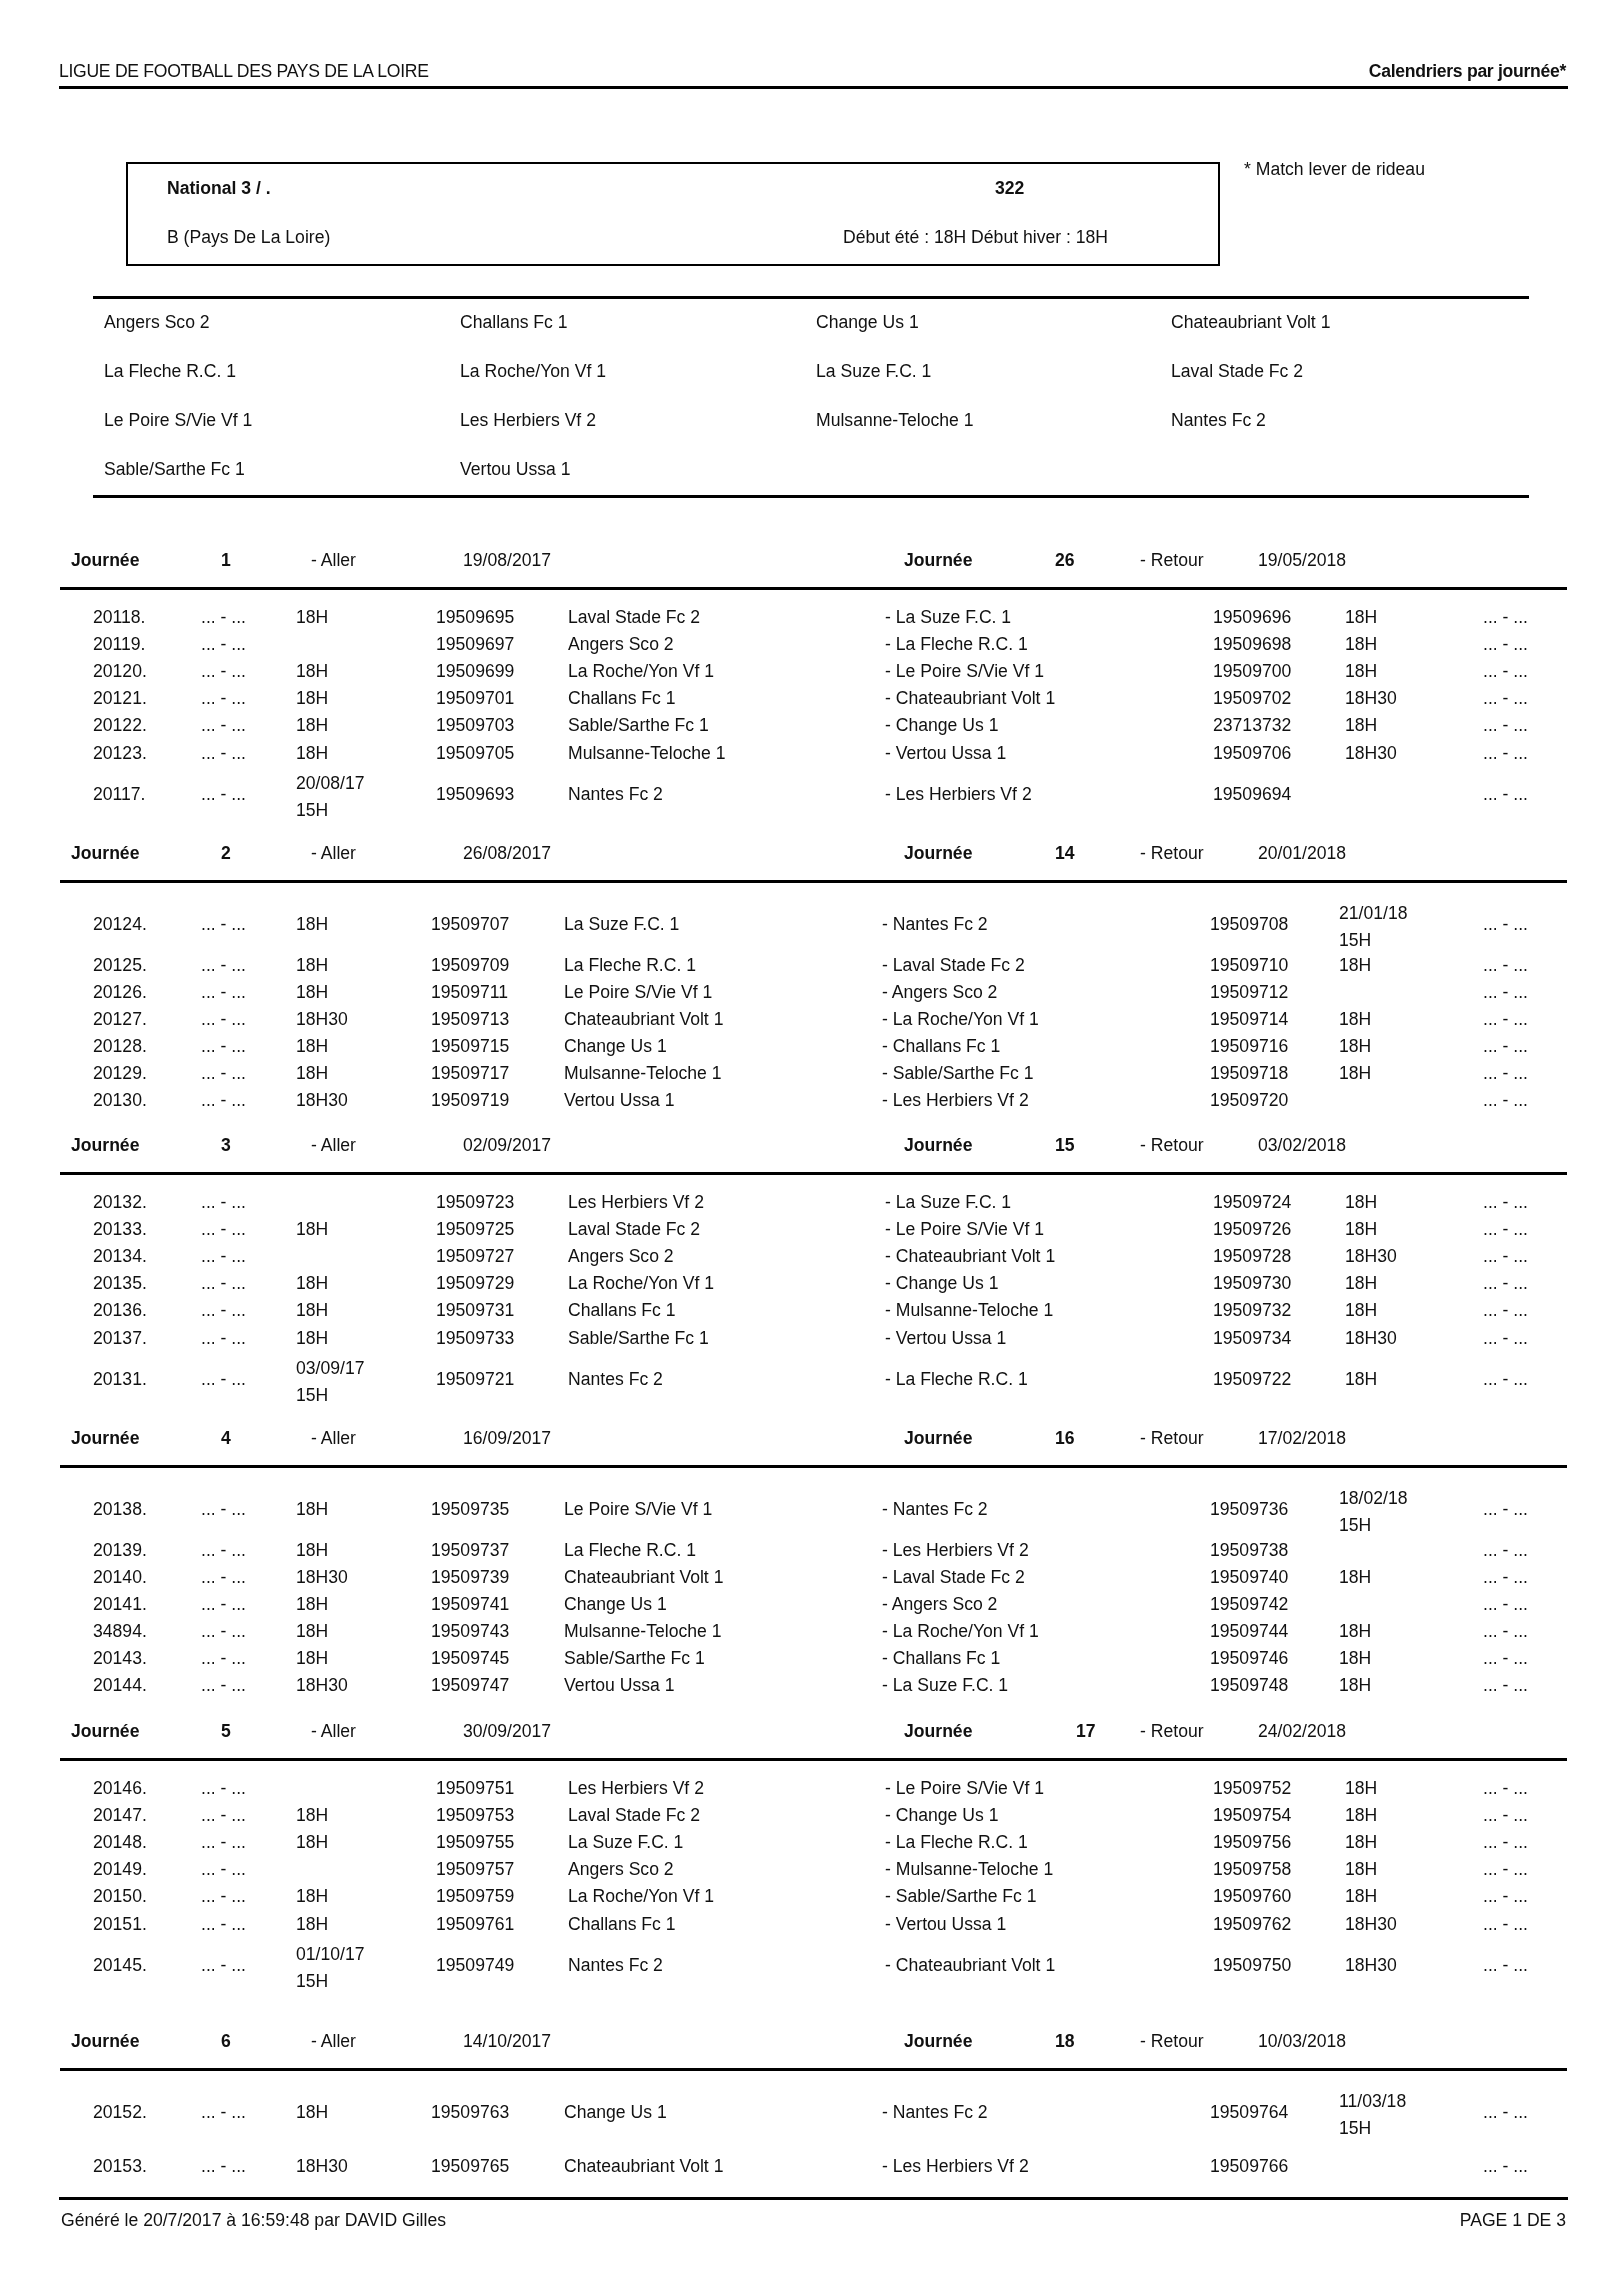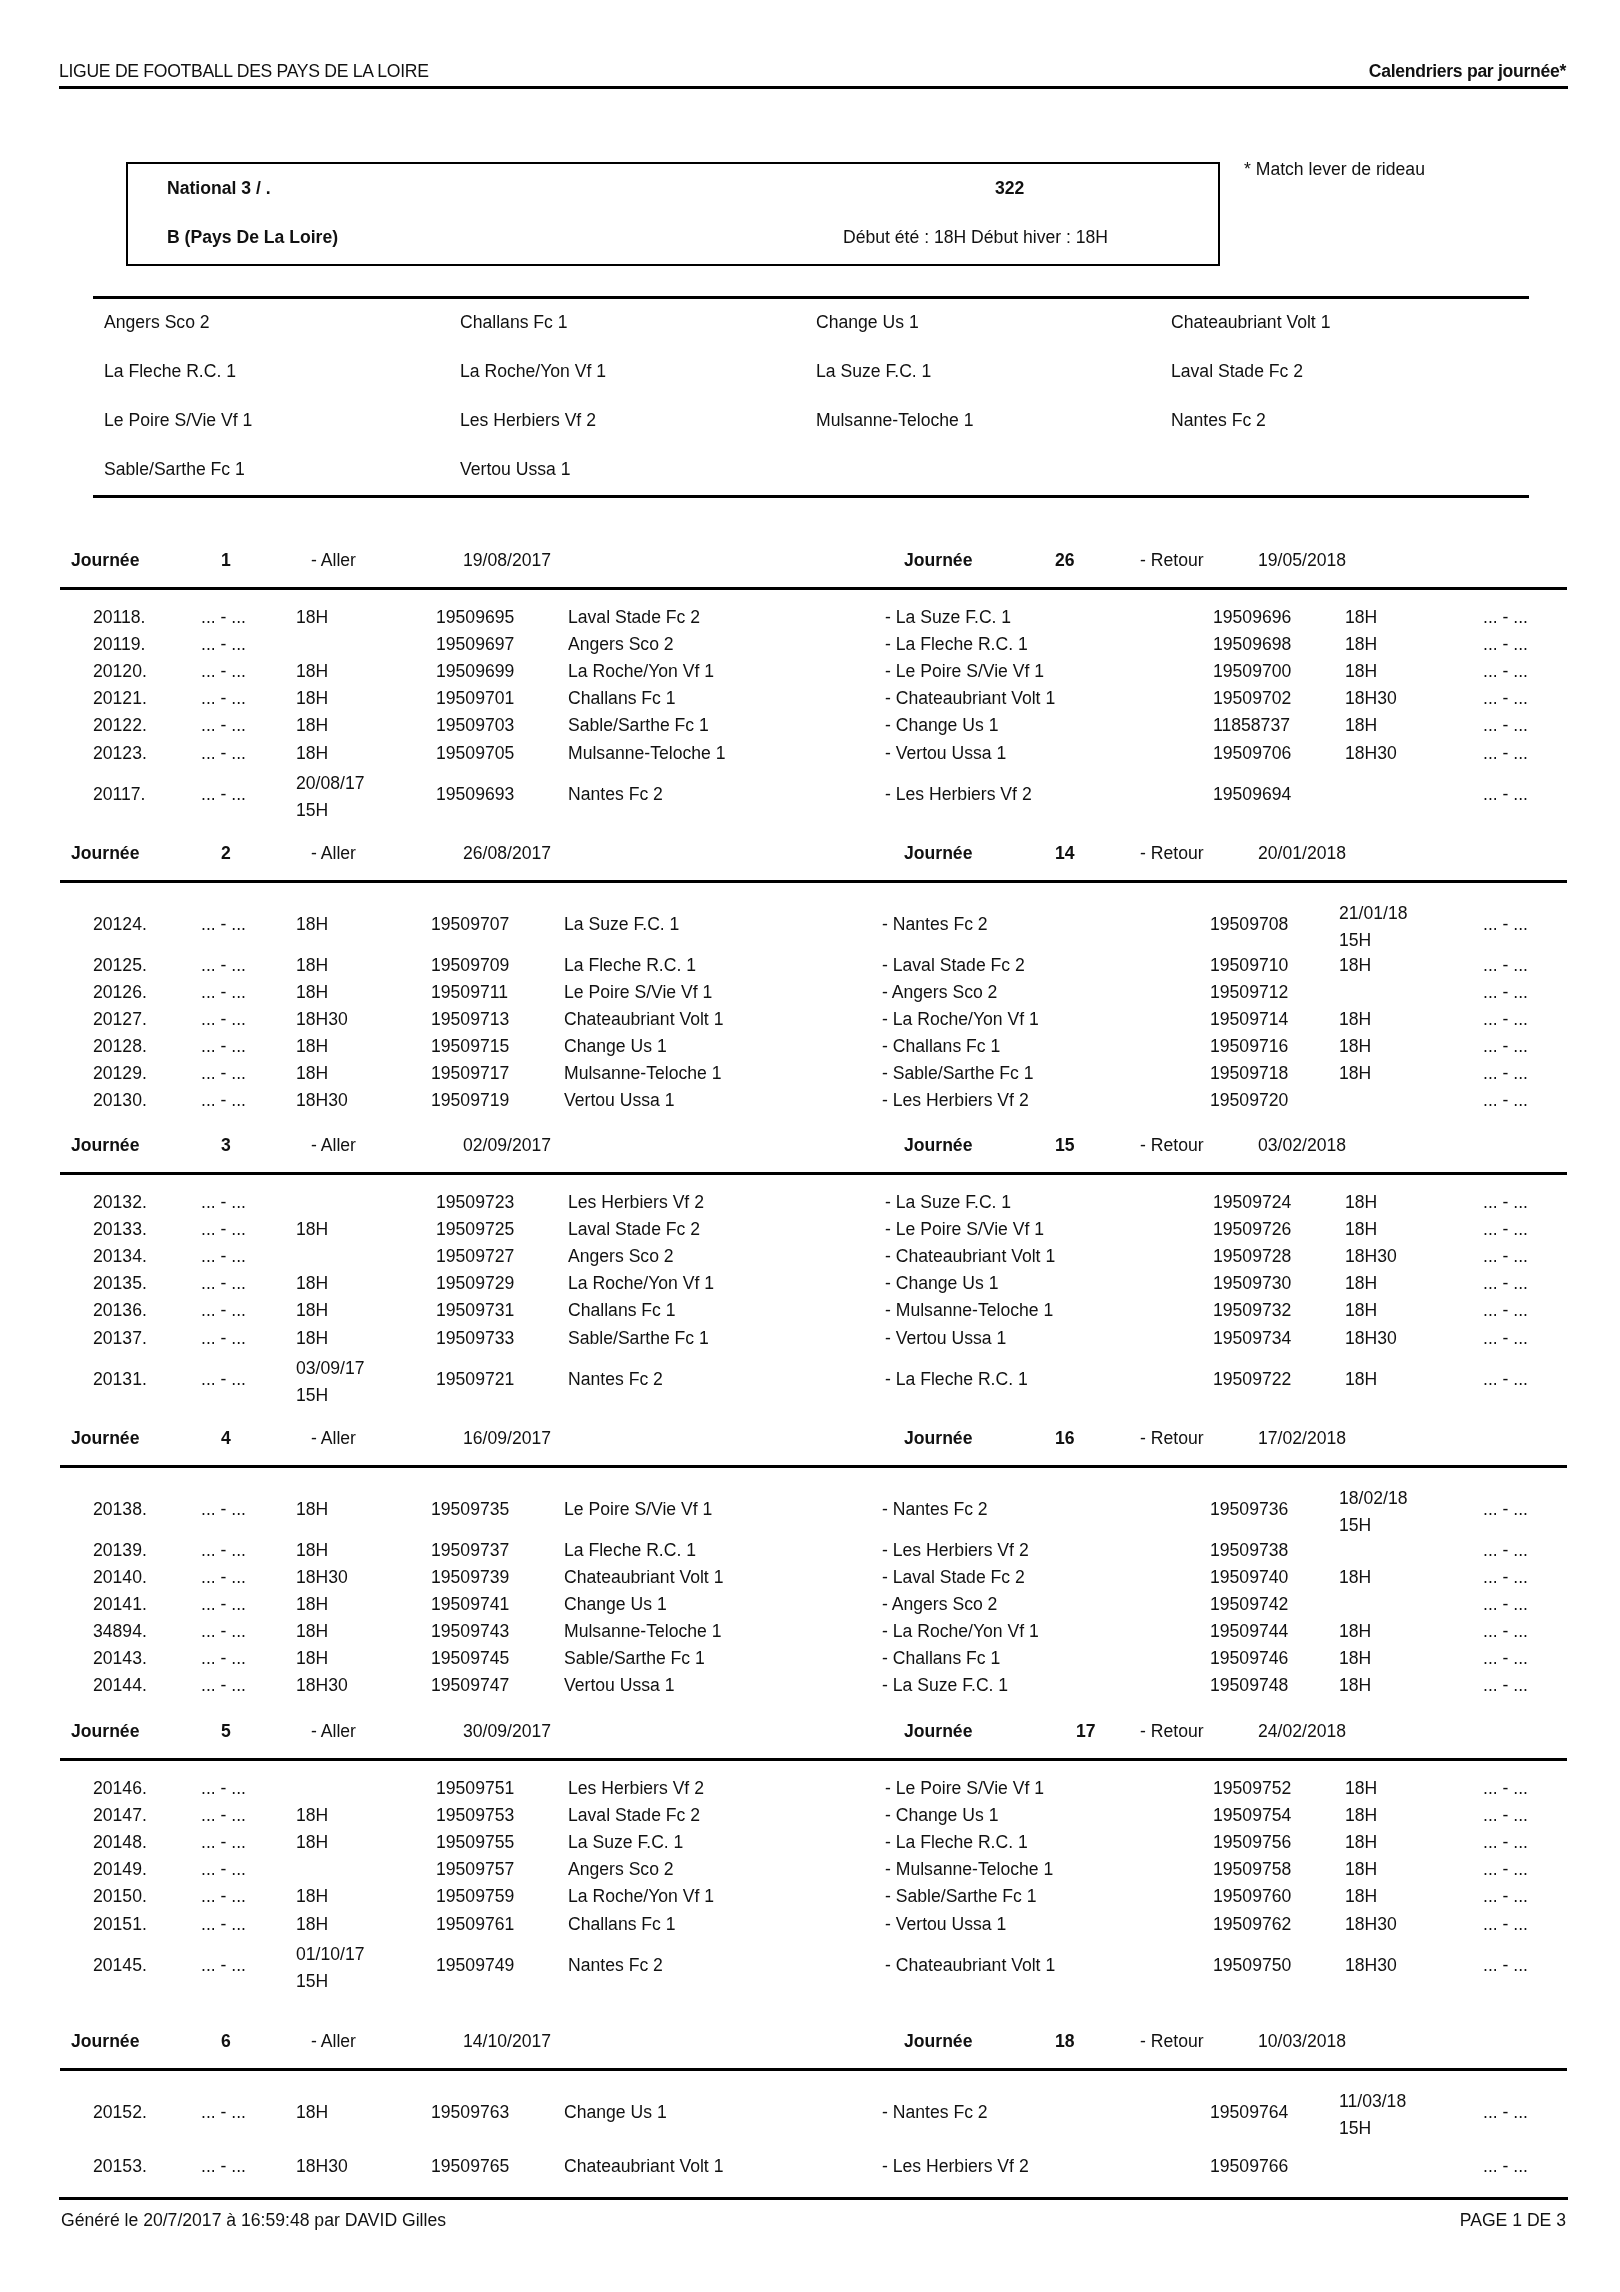--- a/index.html
+++ b/index.html
@@ -11,21 +11,21 @@
 
   
   #hdr-left { left: 59px; top: 61px; font-size: 17.6px; letter-spacing: -0.3px; }
   #hdr-right { right: 54px; top: 61px; font-size: 17.6px; font-weight: bold; letter-spacing: -0.3px; }
 
   
   #comp-box { position: absolute; left: 126px; top: 162px; width: 1094px; height: 104px; border: 2.9px solid #000; }
   #comp-box .abs { font-size: 17.6px; }
   #comp-name { left: 39px; top: 13.7px; font-weight: bold; }
   #comp-code { left: 867px; top: 13.7px; font-weight: bold; }
-  #comp-group { left: 39px; top: 63px; font-weight: bold; }
+  #comp-group { left: 39px; top: 63px; font-weight: normal; }
   #comp-times { left: 715px; top: 63px; }
   #note { left: 1244px; top: 159px; font-size: 17.6px; }
 
   
   #teams { position: absolute; left: 104px; top: 312px; width: 1431px; }
   .team { position: absolute; font-size: 17.6px; white-space: nowrap; }
 
   
   .jblock { position: absolute; left: 0; width: 1620px; }
   .jh { position: absolute; font-size: 17.6px; white-space: nowrap; }
@@ -125,21 +125,21 @@
         <div class="c dt" style="left: 1345px; top: 0px; line-height: normal;">18H30</div>
         <div class="c" style="left: 1483px; top: 0px;">... - ...</div>
       </div>
       <div class="jrow" style="top: 165px; height: 27px;">
         <div class="c" style="left: 93px; top: 0px;">20122.</div>
         <div class="c" style="left: 201px; top: 0px;">... - ...</div>
         <div class="c dt" style="left: 296px; top: 0px; line-height: normal;">18H</div>
         <div class="c" style="left: 436px; top: 0px;">19509703</div>
         <div class="c" style="left: 568px; top: 0px;">Sable/Sarthe Fc 1</div>
         <div class="c" style="left: 885px; top: 0px;">- Change Us 1</div>
-        <div class="c" style="left: 1213px; top: 0px;">11858737</div>
+        <div class="c" style="left: 1213px; top: 0px;">23713732</div>
         <div class="c dt" style="left: 1345px; top: 0px; line-height: normal;">18H</div>
         <div class="c" style="left: 1483px; top: 0px;">... - ...</div>
       </div>
       <div class="jrow" style="top: 193px; height: 27px;">
         <div class="c" style="left: 93px; top: 0px;">20123.</div>
         <div class="c" style="left: 201px; top: 0px;">... - ...</div>
         <div class="c dt" style="left: 296px; top: 0px; line-height: normal;">18H</div>
         <div class="c" style="left: 436px; top: 0px;">19509705</div>
         <div class="c" style="left: 568px; top: 0px;">Mulsanne-Teloche 1</div>
         <div class="c" style="left: 885px; top: 0px;">- Vertou Ussa 1</div>

